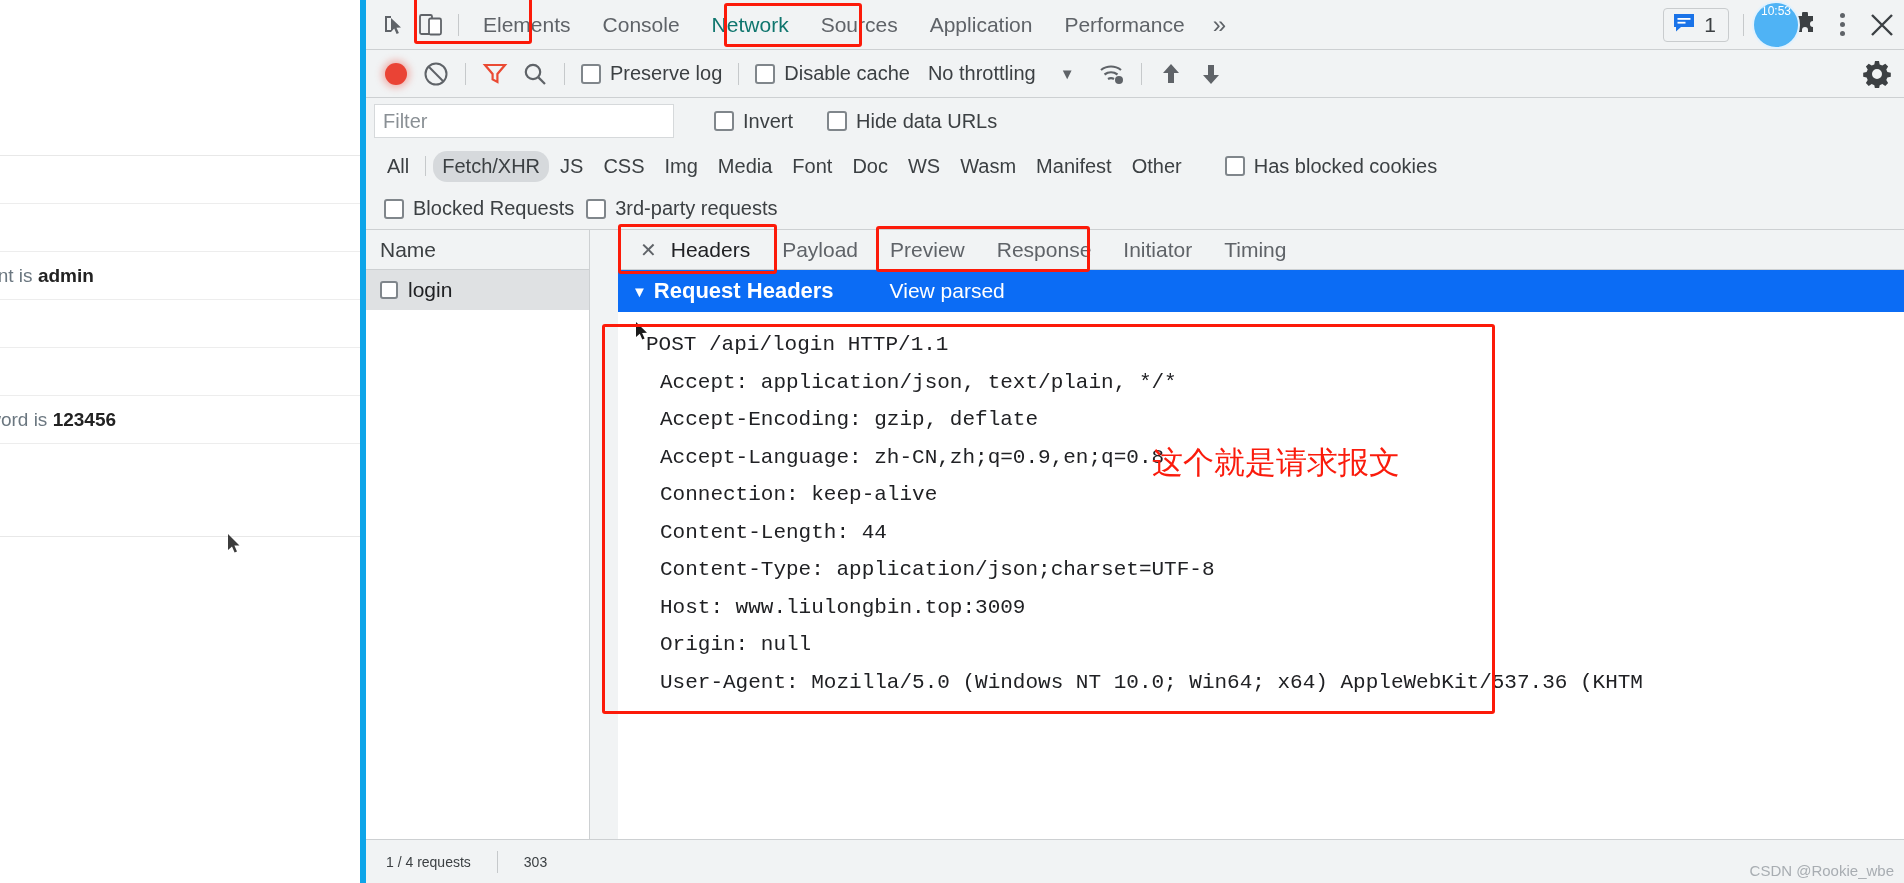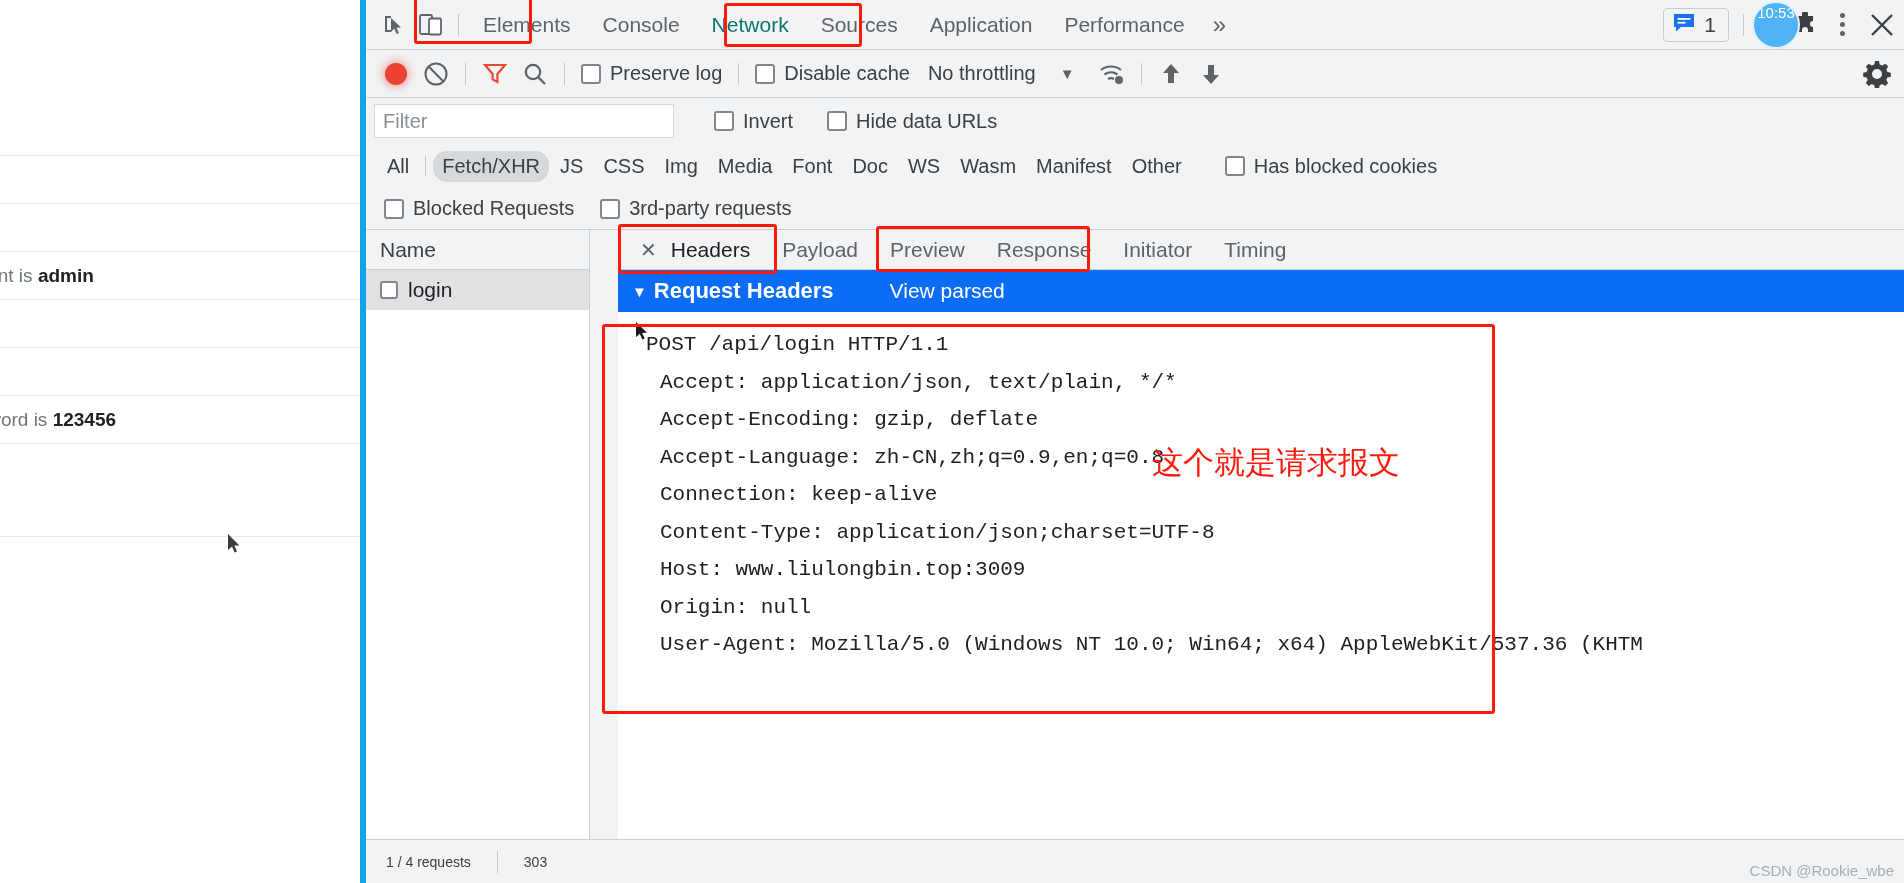--- a/index.html
+++ b/index.html
@@ -75,21 +75,21 @@
     padding: 3px 12px 3px 8px; margin-right: 6px; cursor: pointer;
   }
   .msg-badge .cnt { font-size: 21px; color: #3c4043; }
   .avatar-circle {
     position: relative; width: 48px; height: 48px; border-radius: 50%;
     background: #4fb3f5; border: 2px solid #e3f2fd;
     display: flex; align-items: flex-start; justify-content: center;
     overflow: hidden; margin-right: 2px;
   }
   .avatar-circle .tm {
-    font-size: 15px; color: #ffffff; margin-top: 1px;
+    font-size: 12px; color: #ffffff; margin-top: 1px;
     font-family: "Liberation Sans", sans-serif;
   }
   .kebab { width: 36px; display: flex; flex-direction: column; align-items: center; gap: 4px; cursor: pointer; }
   .kebab i { width: 5px; height: 5px; border-radius: 50%; background: #5f6368; display: block; }
   .closex { width: 44px; height: 44px; display: flex; align-items: center; justify-content: center; cursor: pointer; }
 
   
   .dt-toolbar {
     height: 48px; flex: 0 0 48px;
     display: flex; align-items: center; gap: 2px;
@@ -122,21 +122,21 @@
   .type-chip {
     position: relative; font-size: 20px; color: #3c4043;
     padding: 4px 9px; border-radius: 14px; cursor: pointer; white-space: nowrap;
   }
   .type-chip.sel { background: #d6d9dc; }
   .tsep { width: 1px; height: 20px; background: #c6c9cb; margin: 0 5px; }
 
   
   .dt-blockedbar {
     height: 42px; flex: 0 0 42px; display: flex; align-items: center;
-    background: #f1f3f4; padding-left: 12px; gap: 14px;
+    background: #f1f3f4; padding-left: 12px; 
     border-bottom: 1px solid #cdd0d2;
   }
 
   
   .dt-body { flex: 1; display: flex; min-height: 0; gap: 28px; }
   .req-list {
     width: 224px; flex: 0 0 224px; background: #fff;
     border-right: 1px solid #cdd0d2; display: flex; flex-direction: column;
   }
   .req-head {
@@ -457,20 +457,21 @@
           <div class="page-cursor2">
             <svg width="13" height="19" viewBox="0 0 13 19">
                 <path d="M0 0 L0 15 L3.8 11.8 L6.3 17.6 L8.6 16.6 L6.1 10.9 L11 10.8 Z" fill="#1a1a1a"></path>
               </svg>
           </div>
           <div class="raw-line first">POST /api/login HTTP/1.1</div>
           <div class="raw-line">Accept: application/json, text/plain, */*</div>
           <div class="raw-line">Accept-Encoding: gzip, deflate</div>
           <div class="raw-line">Accept-Language: zh-CN,zh;q=0.9,en;q=0.8</div>
           <div class="raw-line">Connection: keep-alive</div>
+          <div class="raw-line">Content-Length: 44</div>
           <div class="raw-line">Content-Type: application/json;charset=UTF-8</div>
           <div class="raw-line">Host: www.liulongbin.top:3009</div>
           <div class="raw-line">Origin: null</div>
           <div class="raw-line">User-Agent: Mozilla/5.0 (Windows NT 10.0; Win64; x64) AppleWebKit/537.36 (KHTM</div>
           <div class="cn-note">这个就是请求报文</div>
         </div>
       </div>
     </div>
 
     <div class="dt-status">

